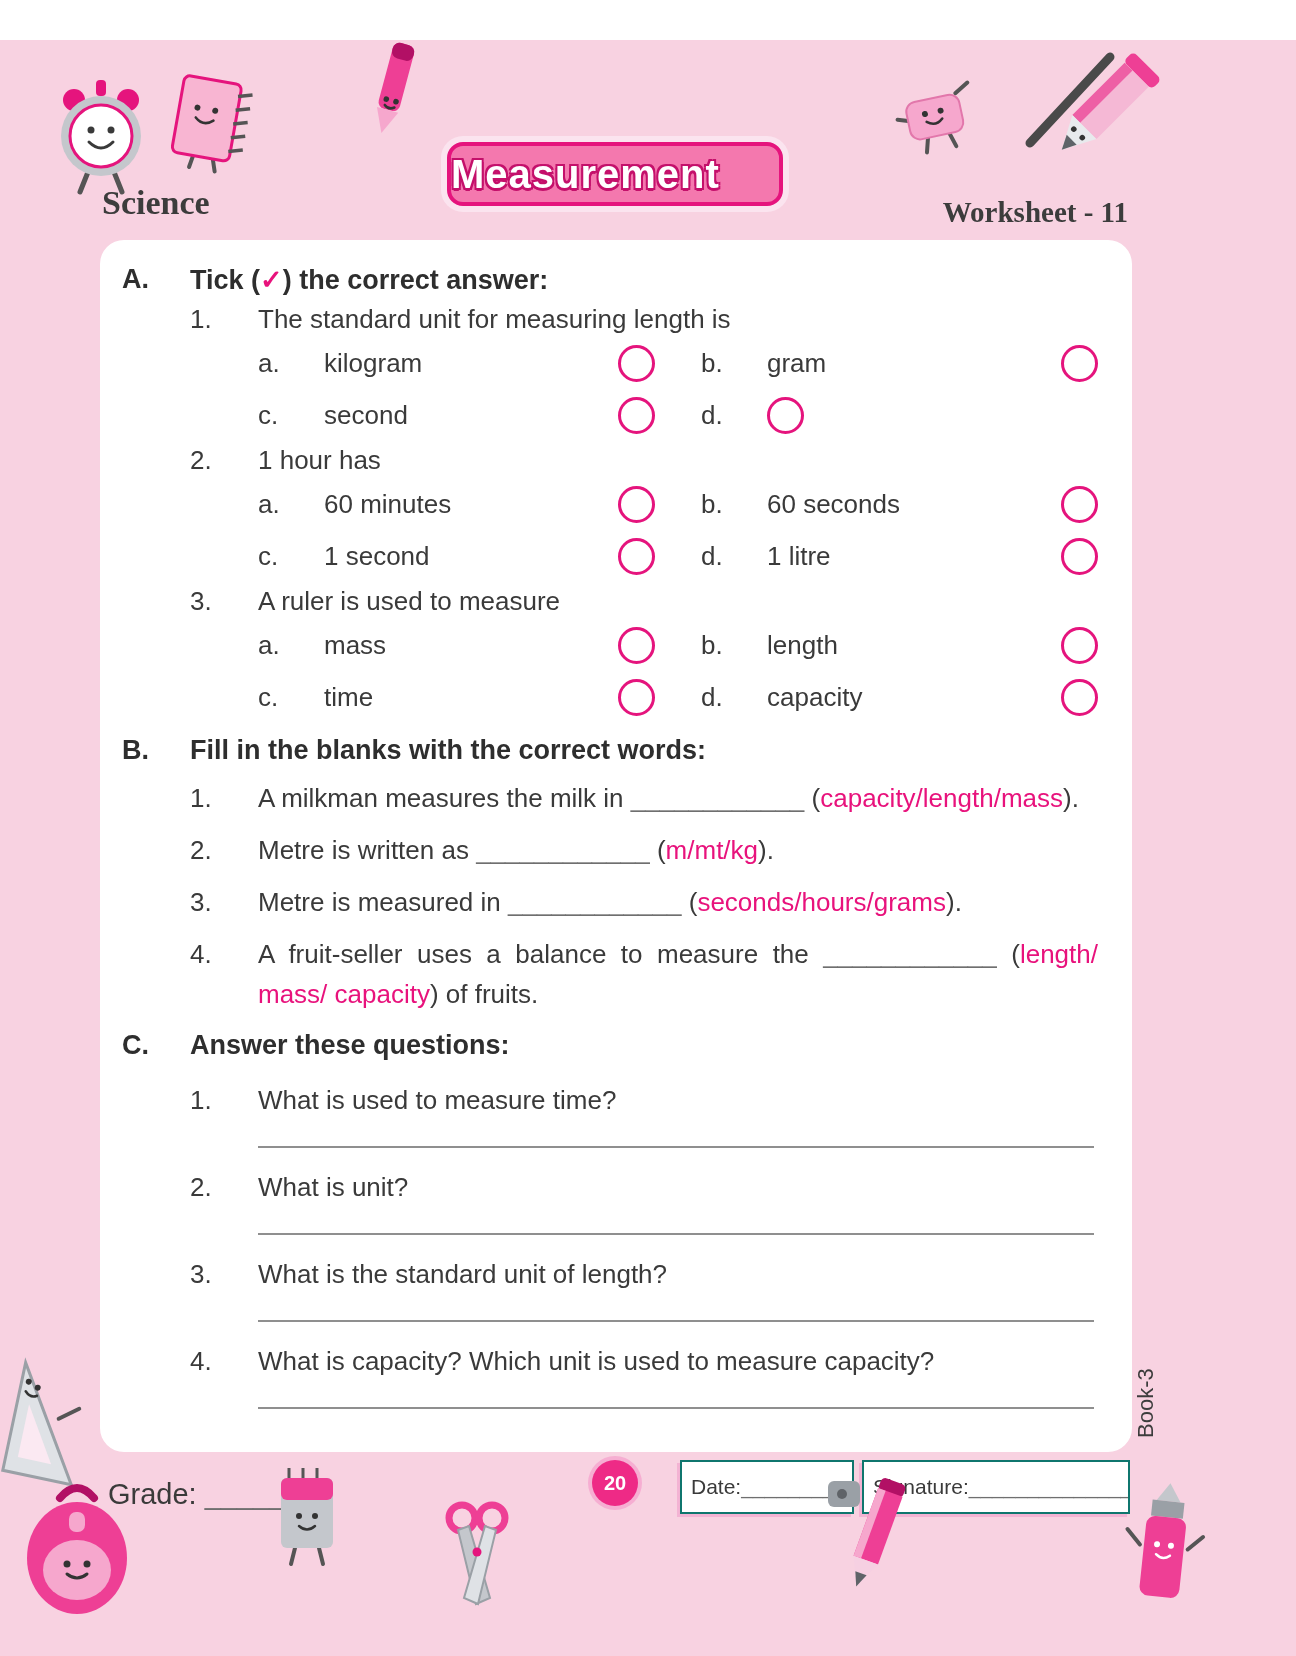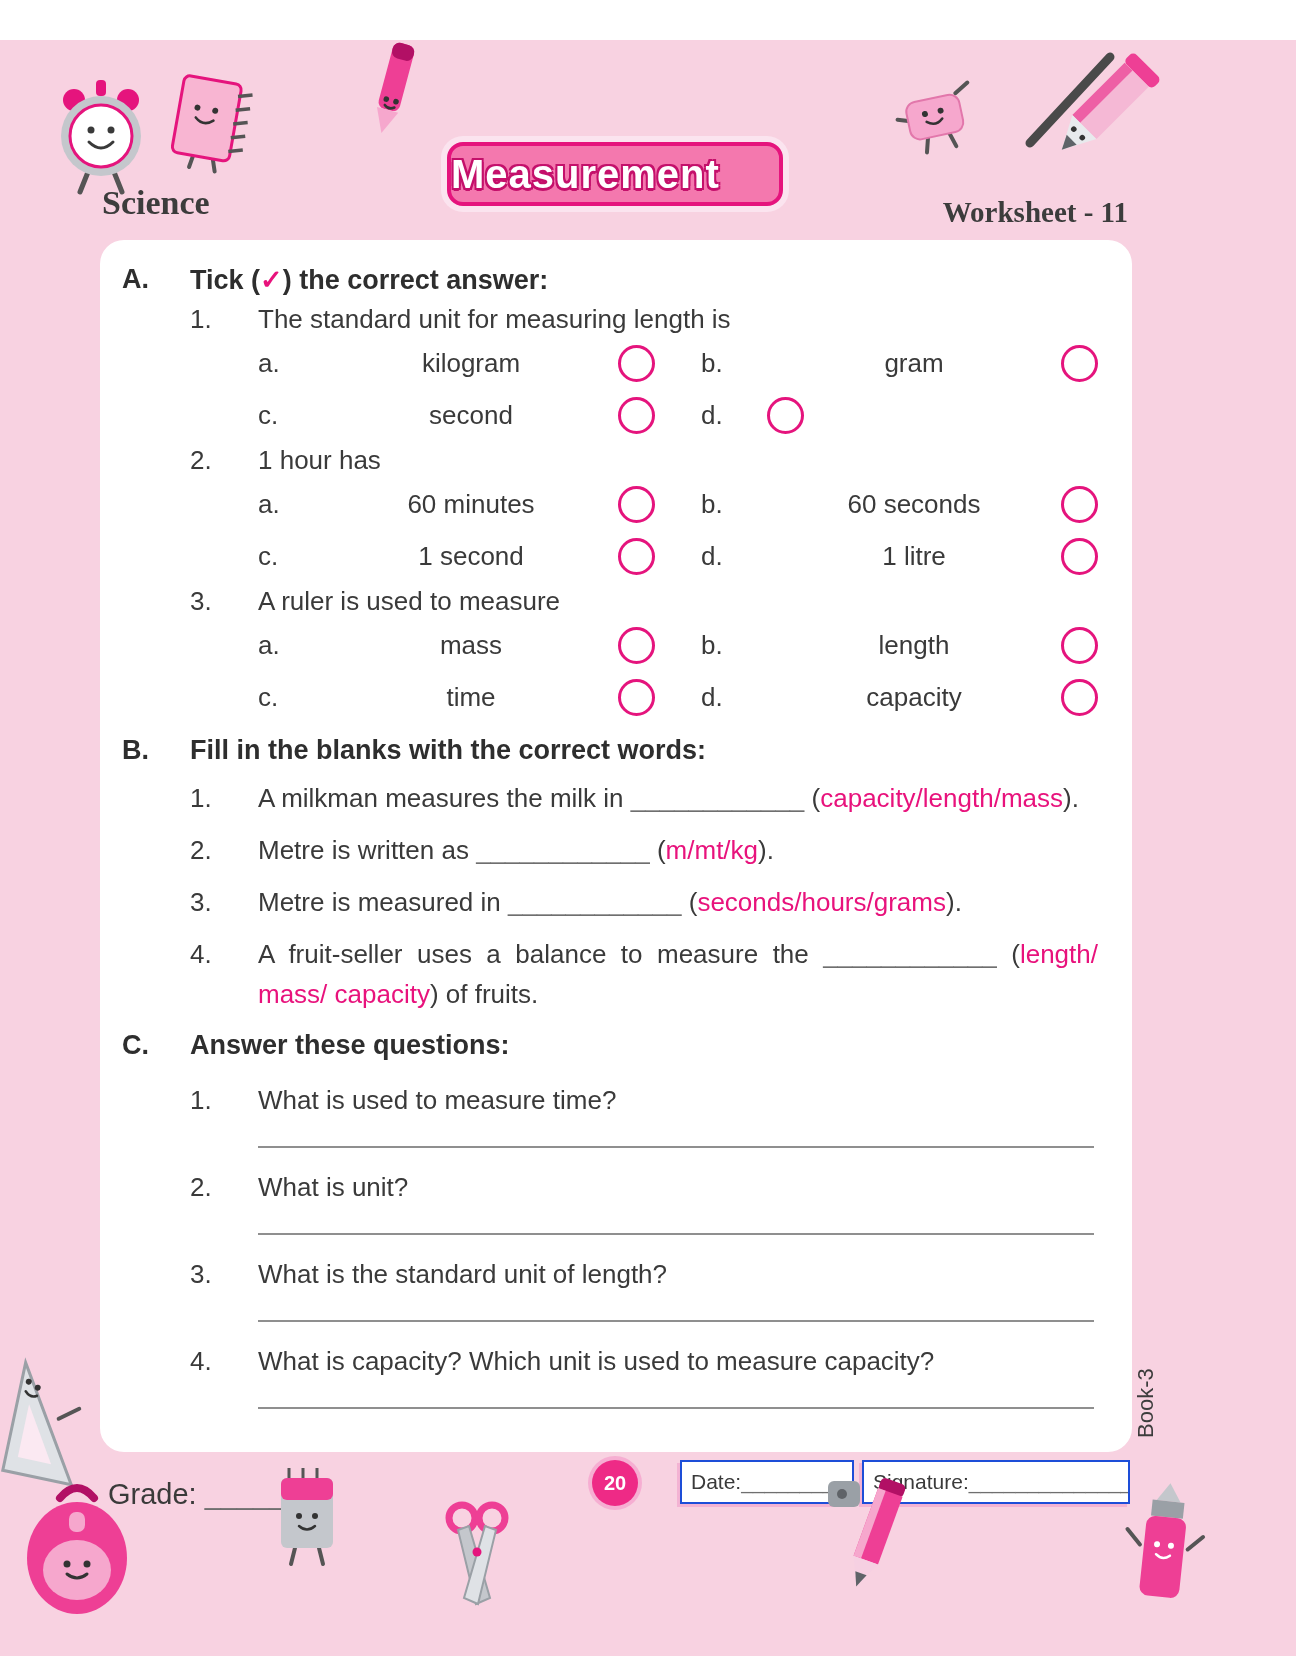--- a/index.html
+++ b/index.html
@@ -20,38 +20,38 @@
   .sec-label { width:68px; flex:none; }
   .sec-title { flex:1; }
 
   .q-row { display:flex; margin-left:68px; margin-top:8px; }
   .q-num { width:68px; flex:none; }
   .q-text { flex:1; }
 
   .options { margin:6px 0 0 136px; display:grid; grid-template-columns:1fr 1fr; column-gap:46px; row-gap:8px; }
   .option { display:flex; align-items:center; height:44px; }
   .opt-letter { width:66px; flex:none; }
-  .opt-text { flex:1;text-align:center; }
+  .opt-text { flex:1; }
   .opt-circle { width:37px; height:37px; border:3px solid #e5147d; border-radius:50%; flex:none; background:#fff; cursor:pointer; }
 
   .pink { color:#e8127c; }
   .blank { color:#6f6f6f; }
   .gray { color:#6f6f6f; }
 
   .b-item { display:flex; margin-left:68px; margin-top:12px; line-height:40px; }
   .b-item .q-num { width:68px; flex:none; }
   .b-text { flex:1; }
   .b-text.justify { text-align:justify; }
 
   .c-item .q-row { margin-top:24px; }
   .answer-line { margin:30px 0 2px 136px; width:836px; border-bottom:2px solid #8f8f8f; height:2px; }
 
   .footer-grade { position:absolute; left:108px; top:1438px; font-size:29px; }
   .page-badge { position:absolute; left:592px; top:1420px; width:46px; height:46px; border-radius:50%; background:#ee2a86; color:#fff; font-weight:700; font-size:20px; display:flex; align-items:center; justify-content:center; box-shadow:0 0 0 4px #f6aed2; }
-  .field-box { position:absolute; background:#fff; border:2px solid #1d4ed8; height:44px; display:flex; align-items:center; padding:0 9px; font-size:21px; box-shadow:-3px 3px 0 #f3b3d3; white-space:nowrap; overflow:hidden; }
+  .field-box { position:absolute; background:#fff; border:2px solid #0f766e; height:54px; display:flex; align-items:center; padding:0 9px; font-size:21px; box-shadow:-3px 3px 0 #f3b3d3; white-space:nowrap; overflow:hidden; }
   .date-box { left:680px; top:1420px; width:174px; }
   .sig-box { left:862px; top:1420px; width:268px; }
   .book-label { position:absolute; left:1133px; top:1398px; transform:rotate(-90deg); transform-origin:0 0; font-size:22px; color:#3c3c3c; }
 </style>
 </head>
 <body>
 
 <div class="page">
 
   <svg class="deco" style="left:48px;top:36px" width="105" height="125" viewBox="0 0 105 125">

